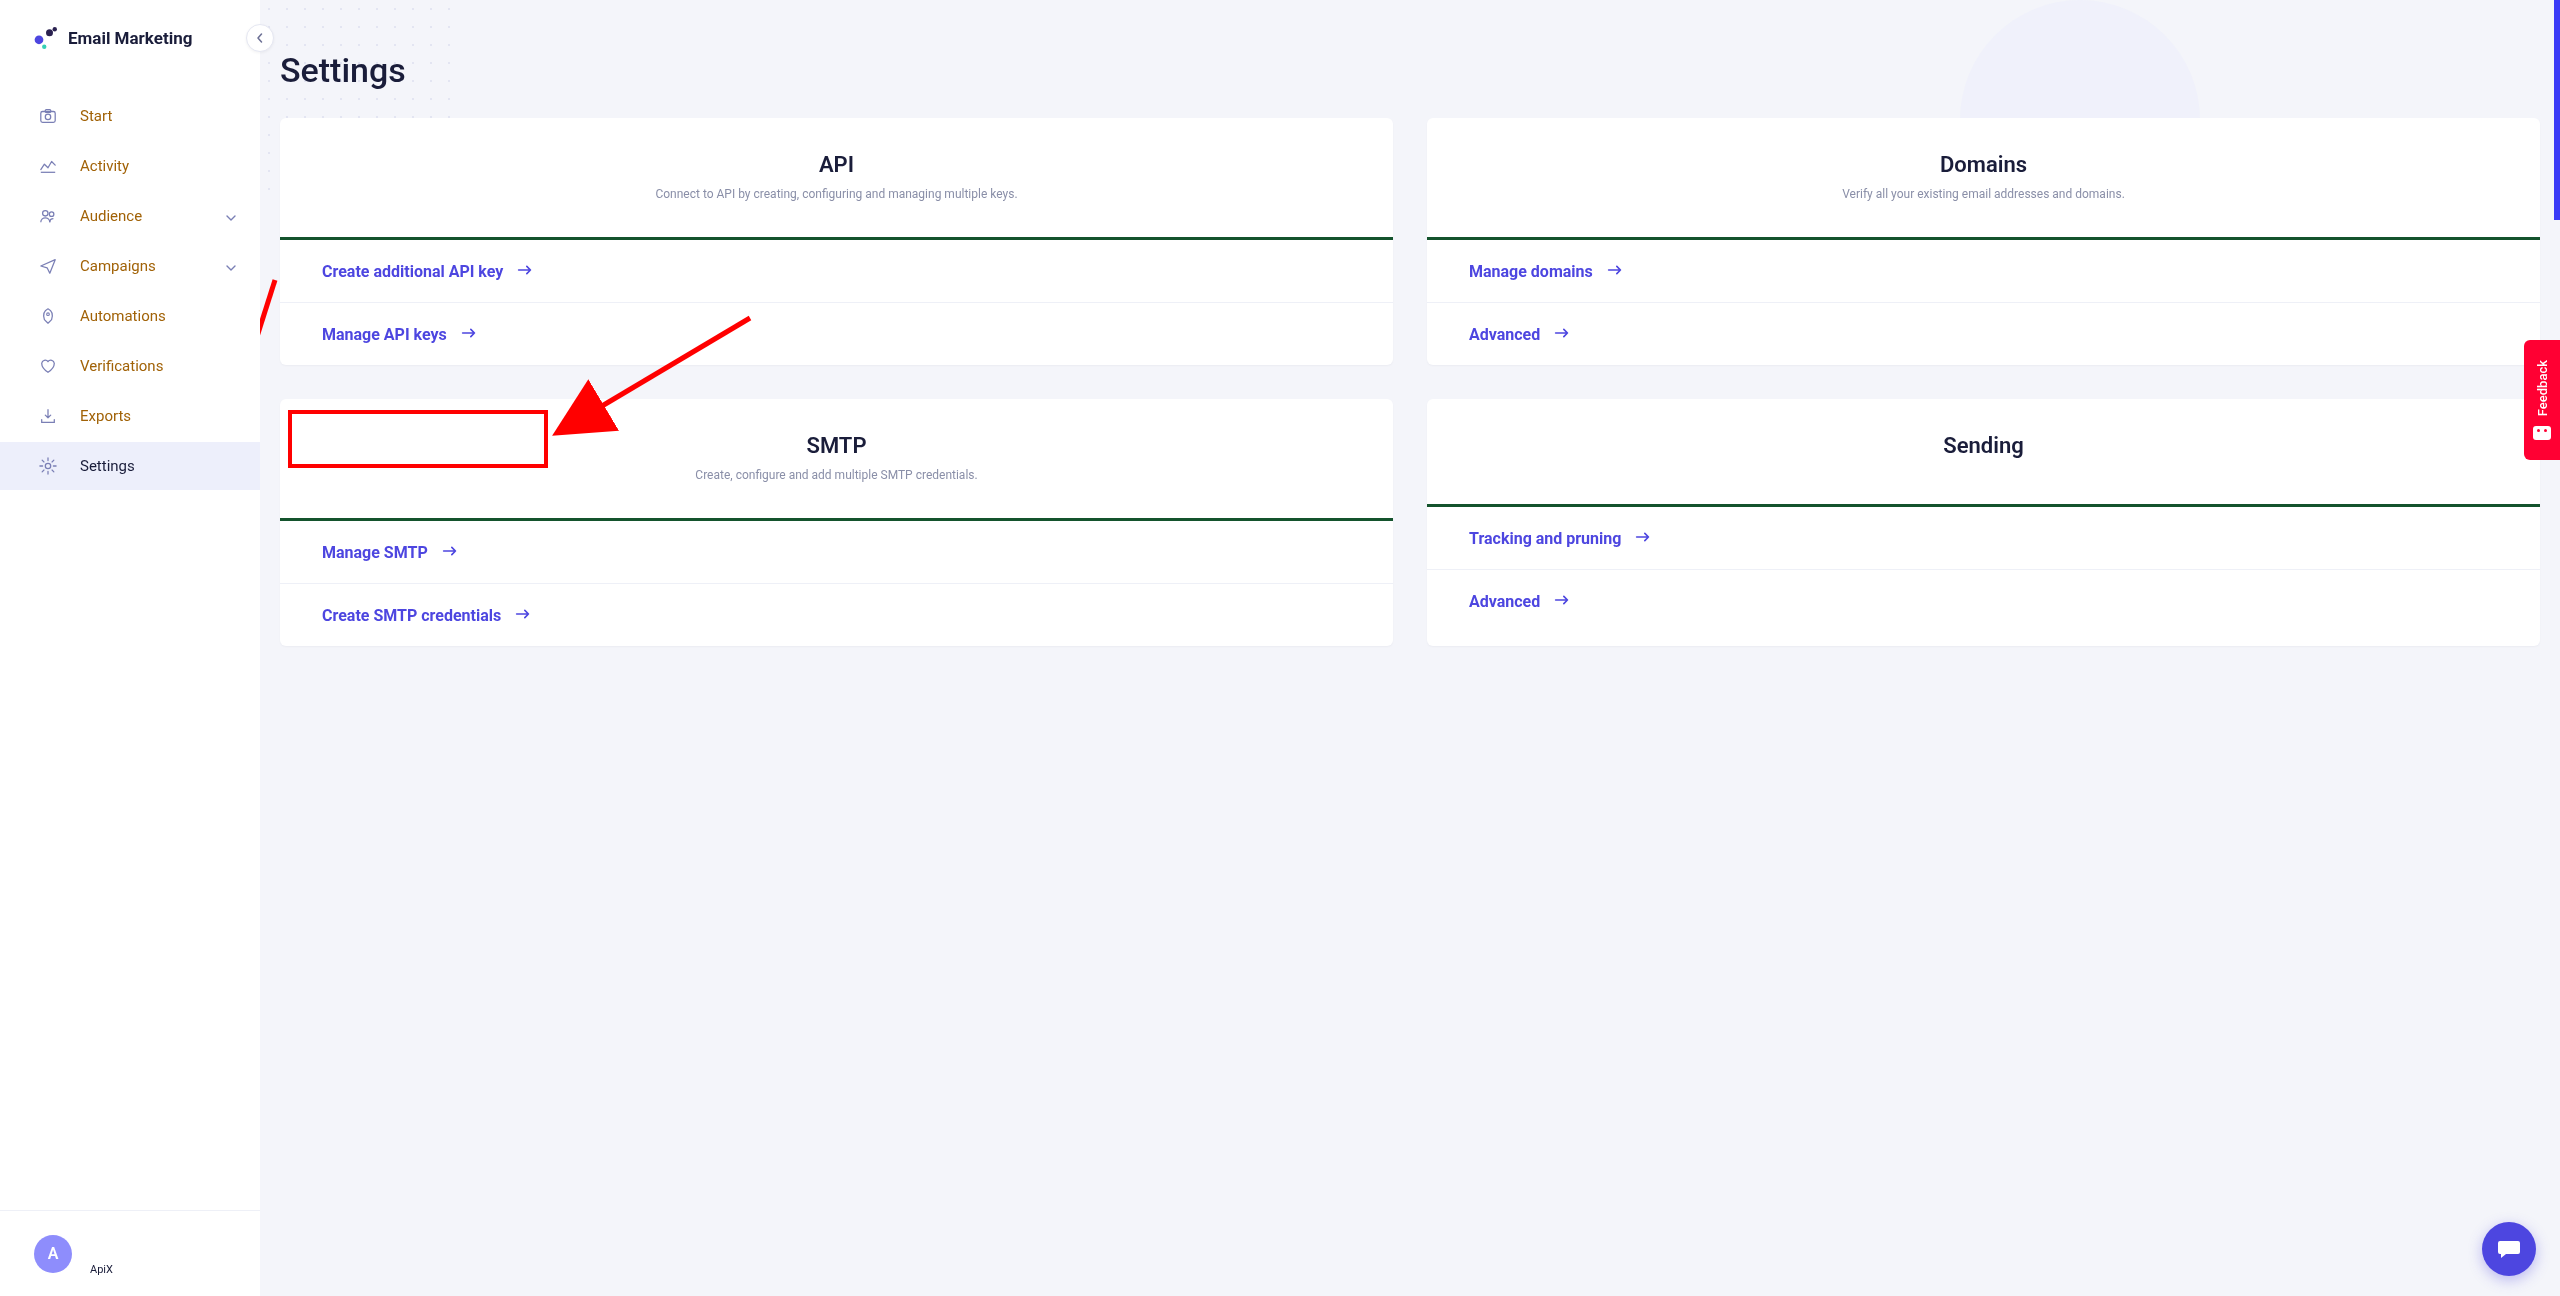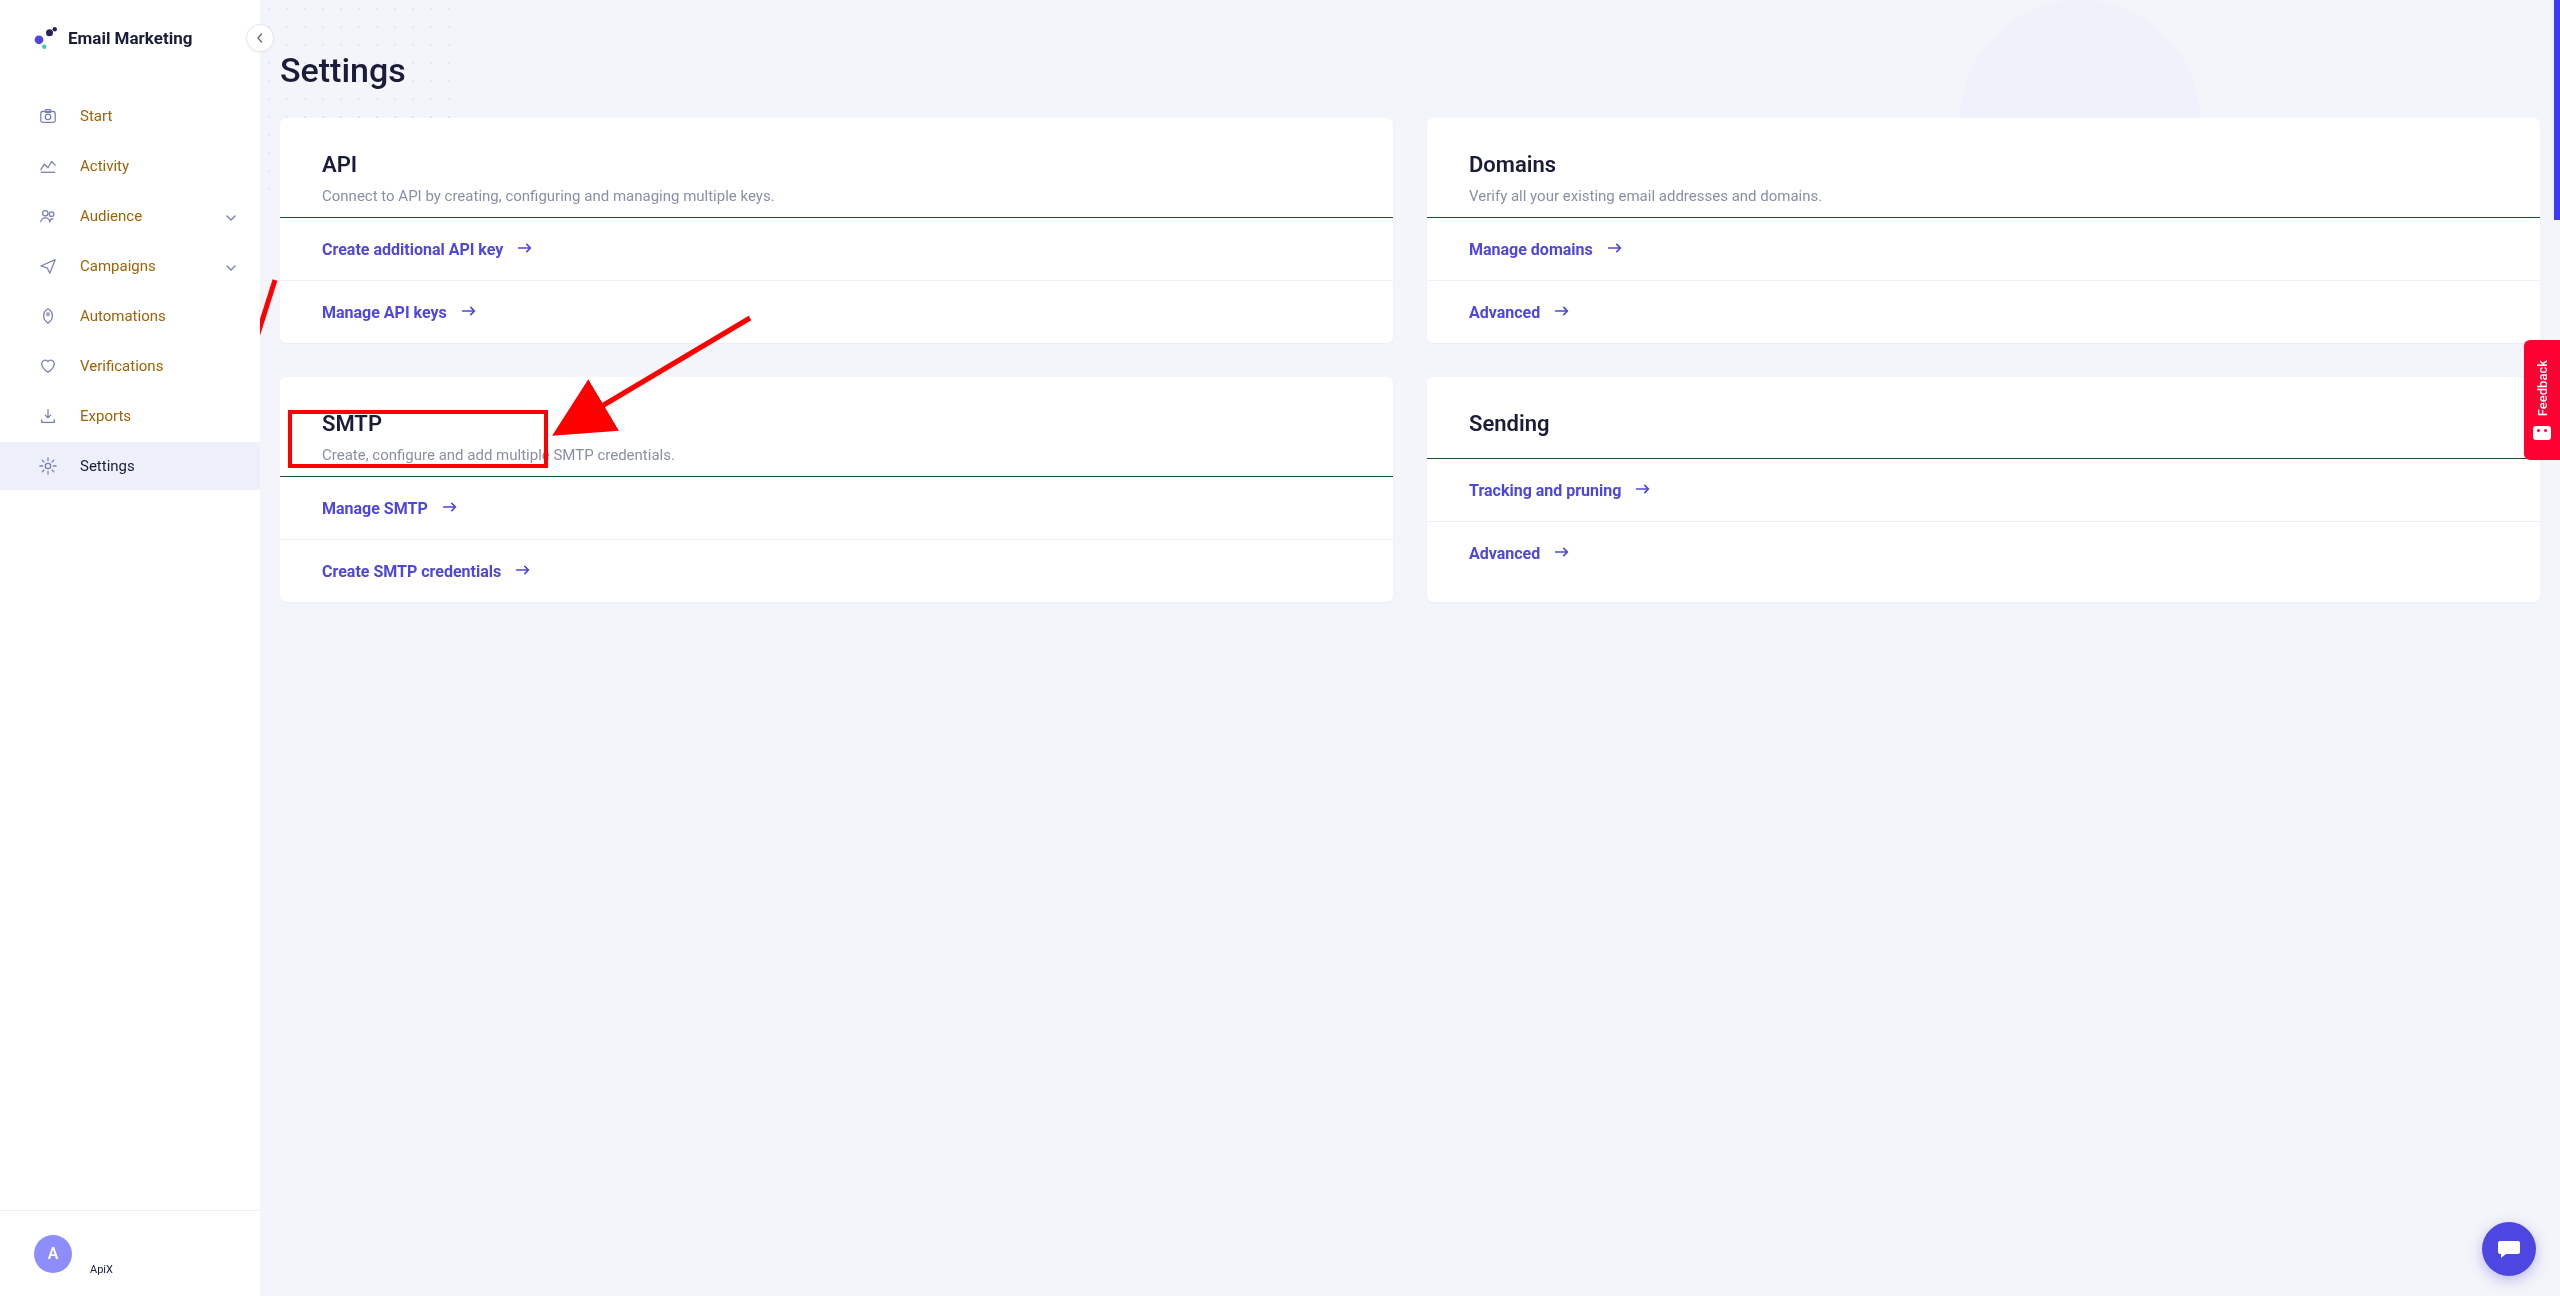--- a/index.html
+++ b/index.html
@@ -148,31 +148,32 @@
     position: relative;
     z-index: 1;
   }
   .card {
     background: #fff;
     border-radius: 6px;
     box-shadow: 0 1px 2px rgba(20,22,60,0.04);
     overflow: hidden;
   }
   .card-head {
-    padding: 34px 42px 12px 42px;
-    border-bottom: 1px solid #14532d;
+    padding: 34px 42px 36px 42px;
+    border-bottom: 3px solid #14532d;
+    text-align: center;
   }
   .card-head h2 {
     font-size: 22px;
     font-weight: 600;
     margin-bottom: 10px;
     color: #1a1d3a;
   }
   .card-head p {
-    font-size: 15px;
+    font-size: 12px;
     color: #8a8fa8;
   }
   .card-link-row {
     padding: 20px 42px;
     border-bottom: 1px solid #eef0f7;
     display: flex;
     align-items: center;
     gap: 12px;
     cursor: pointer;
   }

